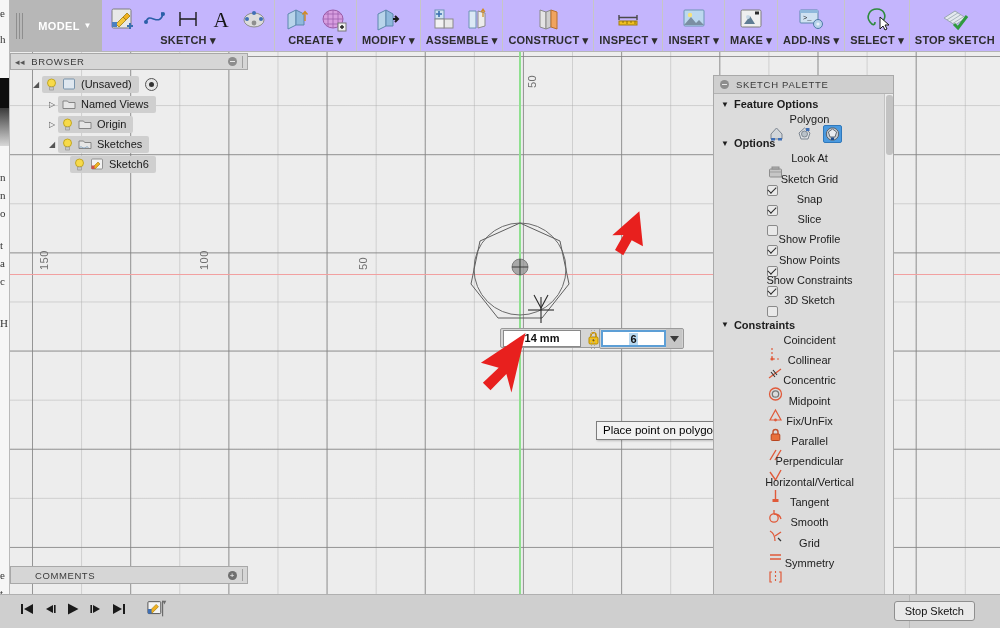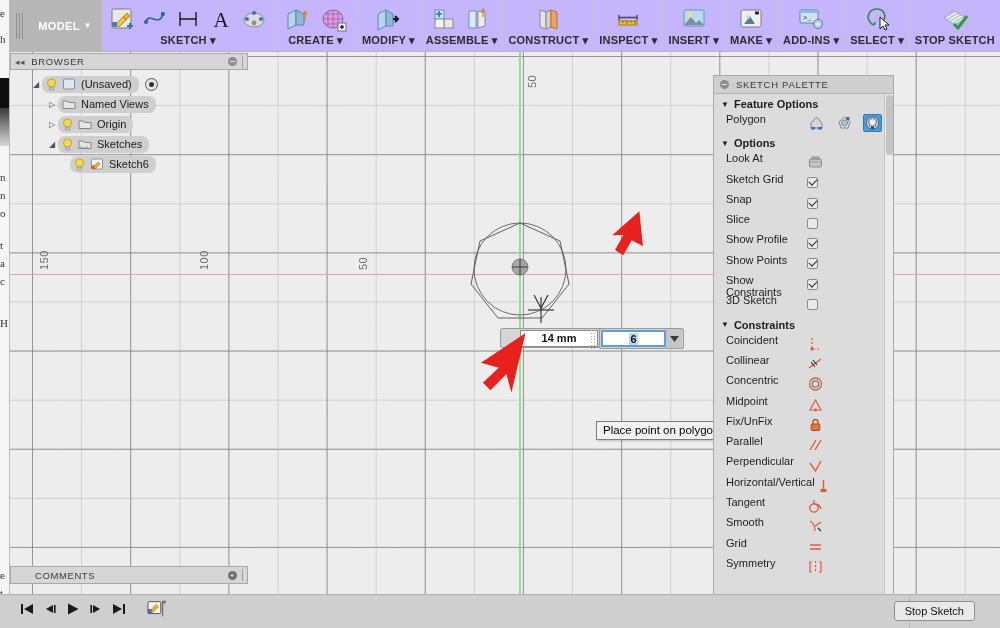--- a/index.html
+++ b/index.html
@@ -74,21 +74,21 @@
   
   .sketch-svg { position: absolute; left: 0; top: 0; width: 100%; height: 100%; }
 
   
   .dim-box {
     position: absolute; left: 490px; top: 276px;
     height: 20px; display: flex; align-items: center;
     background: #d5d5d5;
     border: 1px solid #9a9a9a;
     border-radius: 2px;
-    padding: 1px 19px;
+    padding: 1px 2px;
   }
   .dim-field {
     width: 78px; height: 17px;
     background: #ffffff; border: 1px solid #8a8a8a;
     display: flex; align-items: center; justify-content: center;
     font-size: 11px; color: #111; font-weight: bold;
     font-family: "Liberation Sans", sans-serif;
   }
   .dim-lock {
     width: 16px; height: 17px; margin-left: 4px;
@@ -174,21 +174,21 @@
     display:flex;align-items:center;justify-content:center;
   }
   .panel-head .minus::after{content:"";width:5px;height:1px;background:#e8e8e8;}
   .panel-head .sep { width:1px;height:12px;background:#a0a0a0;margin-left:5px;}
 
   .tree { padding-top: 4px; font-size: 11px; color:#1a1a1a; }
   .trow { display:flex; align-items:center; height:20px; }
   .twist { width:12px; text-align:center; font-size:8px; color:#555; }
   .tchip {
     display:inline-flex; align-items:center; gap:5px;
-    background:#cfcfcf; border-radius:7px; padding:1px 7px 1px 4px; height:17px;
+    background:#cfcfcf; border-radius:2px; padding:1px 7px 1px 4px; height:17px;
   }
   .bulb { width:11px; height:13px; display:block; }
   .ficon { width:14px; height:12px; display:block; }
   .eye {
     width:13px;height:13px;border-radius:50%;border:1px solid #555;background:#e6e6e6;
     display:flex;align-items:center;justify-content:center;margin-left:6px;
   }
   .eye::after{content:"";width:5px;height:5px;border-radius:50%;background:#333;}
 
   
@@ -234,22 +234,22 @@
     display:flex;align-items:center;justify-content:center;
   }
   .pal-head .minus::after{content:"";width:5px;height:1px;background:#e8e8e8;}
   .sec-head {
     display:flex; align-items:center; gap:5px;
     font-size:11px; font-weight:bold; color:#1c1c1c;
     padding: 4px 0 3px 7px;
   }
   .sec-head .caret{font-size:8px;}
   .prow {
-    display:flex; height:20.3px; padding-left:12px;
-    font-size:11px; color:#1c1c1c;
+    display:flex; align-items:center; height:20.3px; padding-left:12px;
+    font-size:11px; color:#1c1c1c;flex-direction:column;
   }
   .prow .lbl{ flex:1; }
   .prow .ctl{ width:86px; display:flex; align-items:center; gap:6px; }
   .cbox {
     width:11px;height:11px;background:#e9e9e9;border:1px solid #8a8a8a;border-radius:2px;
     display:flex;align-items:center;justify-content:center;
   }
   .cbox.on::after{
     content:"";width:7px;height:4px;border-left:1.6px solid #2a2a2a;border-bottom:1.6px solid #2a2a2a;
     transform:rotate(-45deg) translate(1px,-1px);

